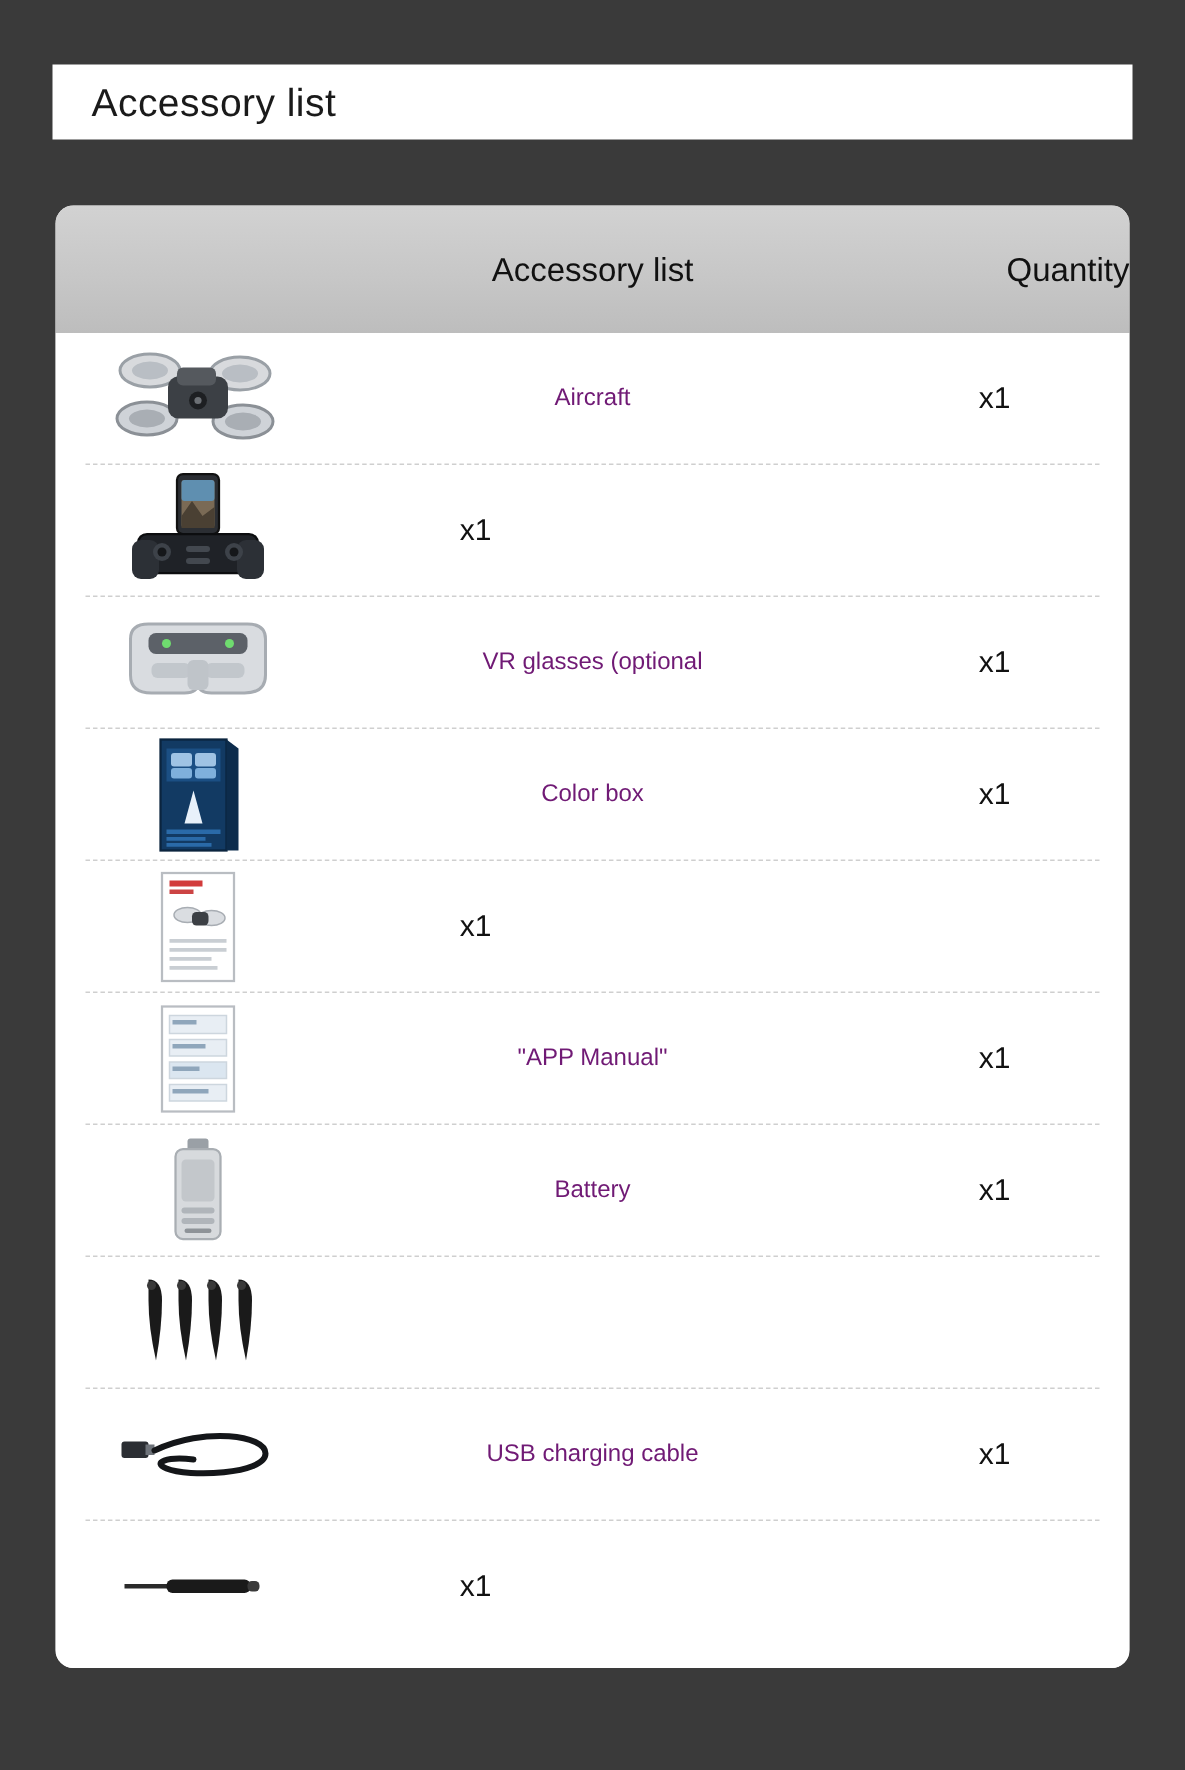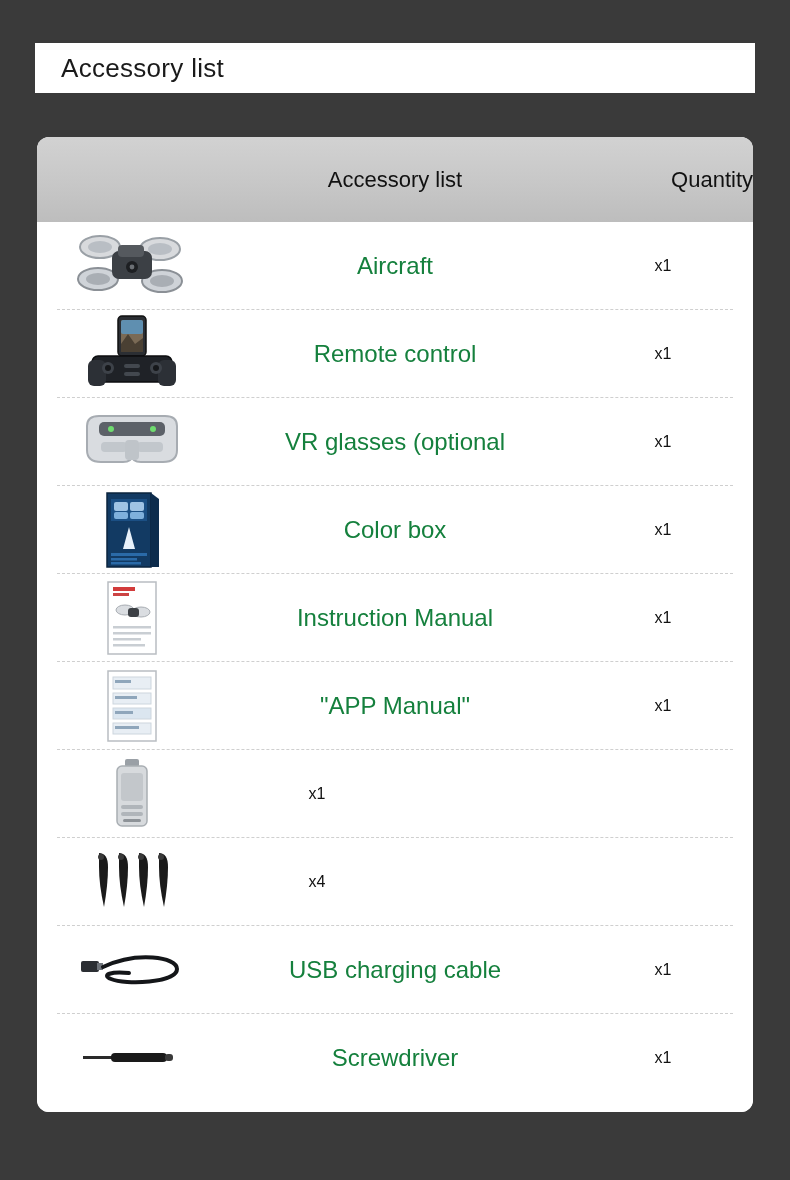--- a/index.html
+++ b/index.html
@@ -95,29 +95,29 @@
     width: 190px;
     flex: 0 0 190px;
     height: 88px;
     display: flex;
     align-items: center;
     justify-content: center;
   }
   .cell-name {
     flex: 1 1 auto;
     text-align: center;
-    font-size: 24px;
-    color: #15803d;
+    font-size: 16px;
+    color: #701a75;
     padding-right: 10px;
   }
   .cell-qty {
     width: 180px;
     flex: 0 0 180px;
     text-align: center;
-    font-size: 16px;
+    font-size: 20px;
     color: #111;
   }
 
   .thumb { display: block; }
 
   
   .card-foot { height: 20px; background: #fff; }
 </style>
 </head>
 <body>
@@ -170,21 +170,20 @@
             <rect x="4" y="46" width="18" height="26" rx="6" fill="#2c3036"></rect>
             <rect x="74" y="46" width="18" height="26" rx="6" fill="#2c3036"></rect>
             <circle cx="24" cy="54" r="6" fill="#3d4249"></circle>
             <circle cx="24" cy="54" r="3" fill="#15171a"></circle>
             <circle cx="72" cy="54" r="6" fill="#3d4249"></circle>
             <circle cx="72" cy="54" r="3" fill="#15171a"></circle>
             <rect x="40" y="50" width="16" height="4" rx="2" fill="#43484f"></rect>
             <rect x="40" y="58" width="16" height="4" rx="2" fill="#43484f"></rect>
           </svg>
         </div>
-        <div class="cell-name">Remote control</div>
         <div class="cell-qty">x1</div>
       </div>
 
       <div class="row">
         <div class="cell-img">
           <svg class="thumb" width="110" height="64" viewBox="0 0 110 64">
             <path d="M10 16 Q10 6 22 6 L88 6 Q100 6 100 16 L100 40 Q100 52 86 52 L64 52 Q55 52 55 45 Q55 52 46 52 L24 52 Q10 52 10 40 Z" fill="#d9dce0" stroke="#a7acb2" stroke-width="2"></path>
             <rect x="22" y="12" width="66" height="14" rx="5" fill="#5c6168"></rect>
             <circle cx="34" cy="19" r="3" fill="#6fdc6f"></circle>
             <circle cx="76" cy="19" r="3" fill="#6fdc6f"></circle>
@@ -225,21 +224,20 @@
             <rect x="10" y="13" width="16" height="3" fill="#c44"></rect>
             <ellipse cx="22" cy="30" rx="9" ry="5" fill="#dadde1" stroke="#a8adb3"></ellipse>
             <ellipse cx="38" cy="32" rx="9" ry="5" fill="#dadde1" stroke="#a8adb3"></ellipse>
             <rect x="25" y="28" width="11" height="9" rx="3" fill="#3c4045"></rect>
             <rect x="10" y="46" width="38" height="2.5" fill="#c9ced3"></rect>
             <rect x="10" y="52" width="38" height="2.5" fill="#c9ced3"></rect>
             <rect x="10" y="58" width="28" height="2.5" fill="#c9ced3"></rect>
             <rect x="10" y="64" width="32" height="2.5" fill="#c9ced3"></rect>
           </svg>
         </div>
-        <div class="cell-name">Instruction Manual</div>
         <div class="cell-qty">x1</div>
       </div>
 
       <div class="row">
         <div class="cell-img">
           <svg class="thumb" width="58" height="74" viewBox="0 0 58 74">
             <rect x="5" y="2" width="48" height="70" fill="#ffffff" stroke="#b9bdc2" stroke-width="1.5"></rect>
             <rect x="10" y="8" width="38" height="12" fill="#e8eef4" stroke="#cdd6de"></rect>
             <rect x="12" y="11" width="16" height="3" fill="#8fa6bb"></rect>
             <rect x="10" y="24" width="38" height="11" fill="#e8eef4" stroke="#cdd6de"></rect>
@@ -258,41 +256,41 @@
         <div class="cell-img">
           <svg class="thumb" width="46" height="74" viewBox="0 0 46 74">
             <rect x="16" y="2" width="14" height="8" rx="2" fill="#9aa0a6"></rect>
             <rect x="8" y="9" width="30" height="60" rx="5" fill="#d7dadd" stroke="#a9aeb3" stroke-width="1.5"></rect>
             <rect x="12" y="16" width="22" height="28" rx="3" fill="#c3c7cb"></rect>
             <rect x="12" y="48" width="22" height="4" rx="2" fill="#b0b5ba"></rect>
             <rect x="12" y="55" width="22" height="4" rx="2" fill="#b0b5ba"></rect>
             <rect x="14" y="62" width="18" height="3" rx="1.5" fill="#8e9398"></rect>
           </svg>
         </div>
+        <div class="cell-name">Battery</div>
         <div class="cell-qty">x1</div>
       </div>
 
       <div class="row">
         <div class="cell-img">
           <svg class="thumb" width="86" height="66" viewBox="0 0 86 66">
             <g fill="#1a1a1a">
               <path d="M10 4 q9 0 9 14 q0 18 -4 40 q-5 -22 -5 -40 q0 -14 0 -14 z"></path>
               <path d="M30 4 q9 0 9 14 q0 18 -4 40 q-5 -22 -5 -40 q0 -14 0 -14 z"></path>
               <path d="M50 4 q9 0 9 14 q0 18 -4 40 q-5 -22 -5 -40 q0 -14 0 -14 z"></path>
               <path d="M70 4 q9 0 9 14 q0 18 -4 40 q-5 -22 -5 -40 q0 -14 0 -14 z"></path>
             </g>
             <g fill="#3a3a3a">
               <circle cx="12" cy="8" r="3"></circle>
               <circle cx="32" cy="8" r="3"></circle>
               <circle cx="52" cy="8" r="3"></circle>
               <circle cx="72" cy="8" r="3"></circle>
             </g>
           </svg>
         </div>
-        <div class="cell-qty">x4</div>
       </div>
 
       <div class="row">
         <div class="cell-img">
           <svg class="thumb" width="110" height="50" viewBox="0 0 110 50">
             <rect x="4" y="16" width="18" height="11" rx="2" fill="#2b2e33"></rect>
             <rect x="20" y="18" width="6" height="7" fill="#6e737a"></rect>
             <path d="M26 22 C 60 6, 100 12, 100 24 C 100 38, 48 40, 34 34 C 24 30, 34 26, 52 28" fill="none" stroke="#141619" stroke-width="4" stroke-linecap="round"></path>
           </svg>
         </div>
@@ -301,20 +299,19 @@
       </div>
 
       <div class="row">
         <div class="cell-img">
           <svg class="thumb" width="110" height="22" viewBox="0 0 110 22">
             <rect x="6" y="9" width="30" height="3" fill="#2a2a2a"></rect>
             <rect x="34" y="6" width="56" height="9" rx="4" fill="#1a1a1a"></rect>
             <rect x="88" y="7" width="8" height="7" rx="3" fill="#3a3a3a"></rect>
           </svg>
         </div>
-        <div class="cell-name">Screwdriver</div>
         <div class="cell-qty">x1</div>
       </div>
 
     </div>
     <div class="card-foot"></div>
   </div>
 </div>
 
 </body></html>

